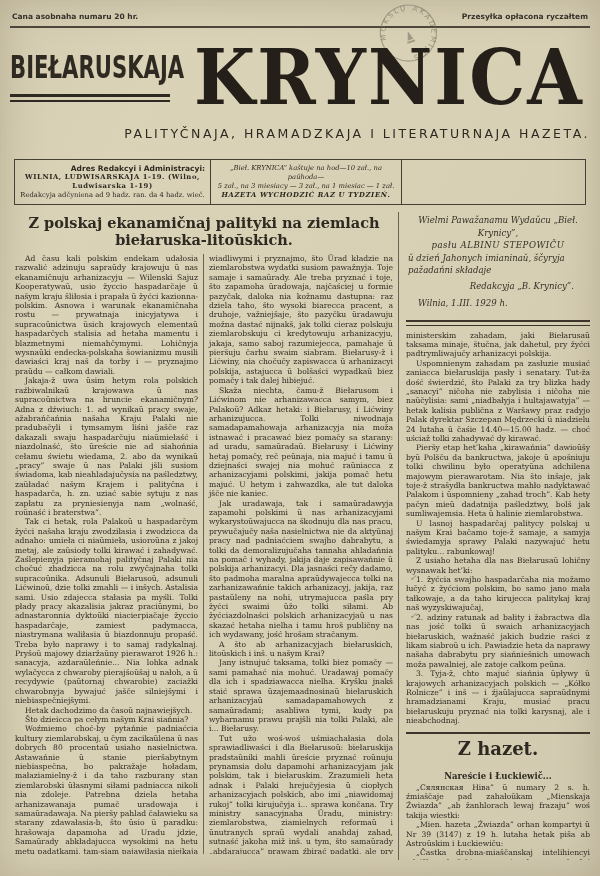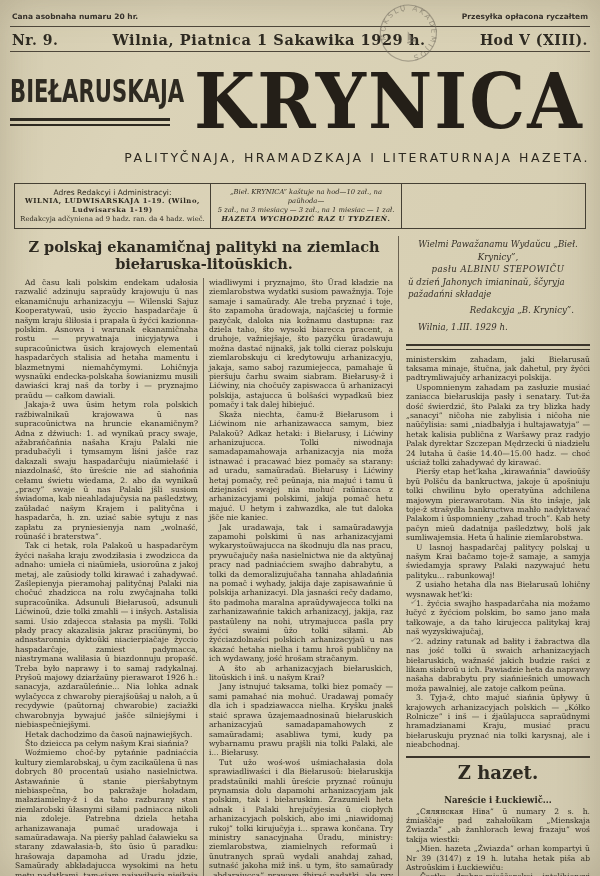--- a/index.html
+++ b/index.html
@@ -32,21 +32,21 @@
   .mast-title{flex:1;font-weight:bold;font-size:69px;line-height:80px;text-align:center;
     letter-spacing:2px;transform:scale(1.02,1.12);transform-origin:center top;white-space:nowrap;color:#241f18;}
   .mast-subtitle{font-family:"DejaVu Sans",sans-serif;text-align:right;font-weight:normal;
     font-size:12.5px;letter-spacing:2.5px;margin:2px 0 18px 0;}
   
   .infobox{display:flex;border:1.5px solid #45403400;border:1.5px solid #454034;margin:2px 4px 0 4px;}
   .infocell{padding:4px 5px;font-size:6.8px;line-height:9px;text-align:center;}
   .infocell.c1{width:185px;}
   .infocell.c2{width:180px;border-left:1px solid #454034;border-right:1px solid #454034;font-style:italic;}
   .infocell.c3{flex:1;}
-  .info-title{font-weight:normal;font-size:7.5px;font-family:"DejaVu Sans",sans-serif;}
+  .info-title{font-weight:bold;font-size:7.5px;font-family:"DejaVu Sans",sans-serif;text-align:right;}
   .info-strong{font-weight:bold;letter-spacing:.6px;}
   
   .main{display:flex;margin-top:7px;height:648px;}
   .left-wrap{width:388px;}
   .headline{text-align:center;font-weight:bold;font-size:14.5px;line-height:17px;margin:2px 0 6px 0;}
   .artcols{display:flex;height:600px;overflow:hidden;}
   .acol{width:50%;padding:0 5px;box-sizing:border-box;overflow:hidden;}
   .acol.a1{border-right:1px solid #6b6352;}
   .rcol{flex:1;border-left:1px solid #6b6352;padding:0 0 0 7px;box-sizing:border-box;overflow:hidden;position:relative;}
   p.bp{margin:0;font-size:7.6px;line-height:9.4px;text-align:justify;text-indent:10px;}
@@ -85,25 +85,20 @@
       <circle cx="31" cy="31" r="28" fill="none" stroke="#6d675a" stroke-width="1.2" opacity="0.65"></circle>
       <text font-size="7.2" fill="#6d675a" opacity="0.8" font-family="DejaVu Sans, sans-serif" letter-spacing="2">
         <textPath href="#stampArc">MOKSLŲ AKADEMIJOS</textPath>
       </text>
       <path d="M 28,38 l 3,-9 l 3,9 z M 27,39 h 8 v 2 h -8 z" fill="#6d675a" opacity="0.7"></path>
     </svg>
   </div>
 
   <div class="rule"></div>
 
-  <div class="issue-row">
-    <span class="issue-no">Nr. 9.</span>
-    <span class="issue-date">Wilnia, Piatnica 1 Sakawika 1929 h.</span>
-    <span class="issue-year">Hod V (XIII).</span>
-  </div>
 
   <div class="rule"></div>
 
   <div class="masthead">
     <div class="mast-left">
       <div class="kicker">BIEŁARUSKAJA</div>
       <div class="kicker-bars"></div>
     </div>
     <div class="mast-title">KRYNICA</div>
   </div>

